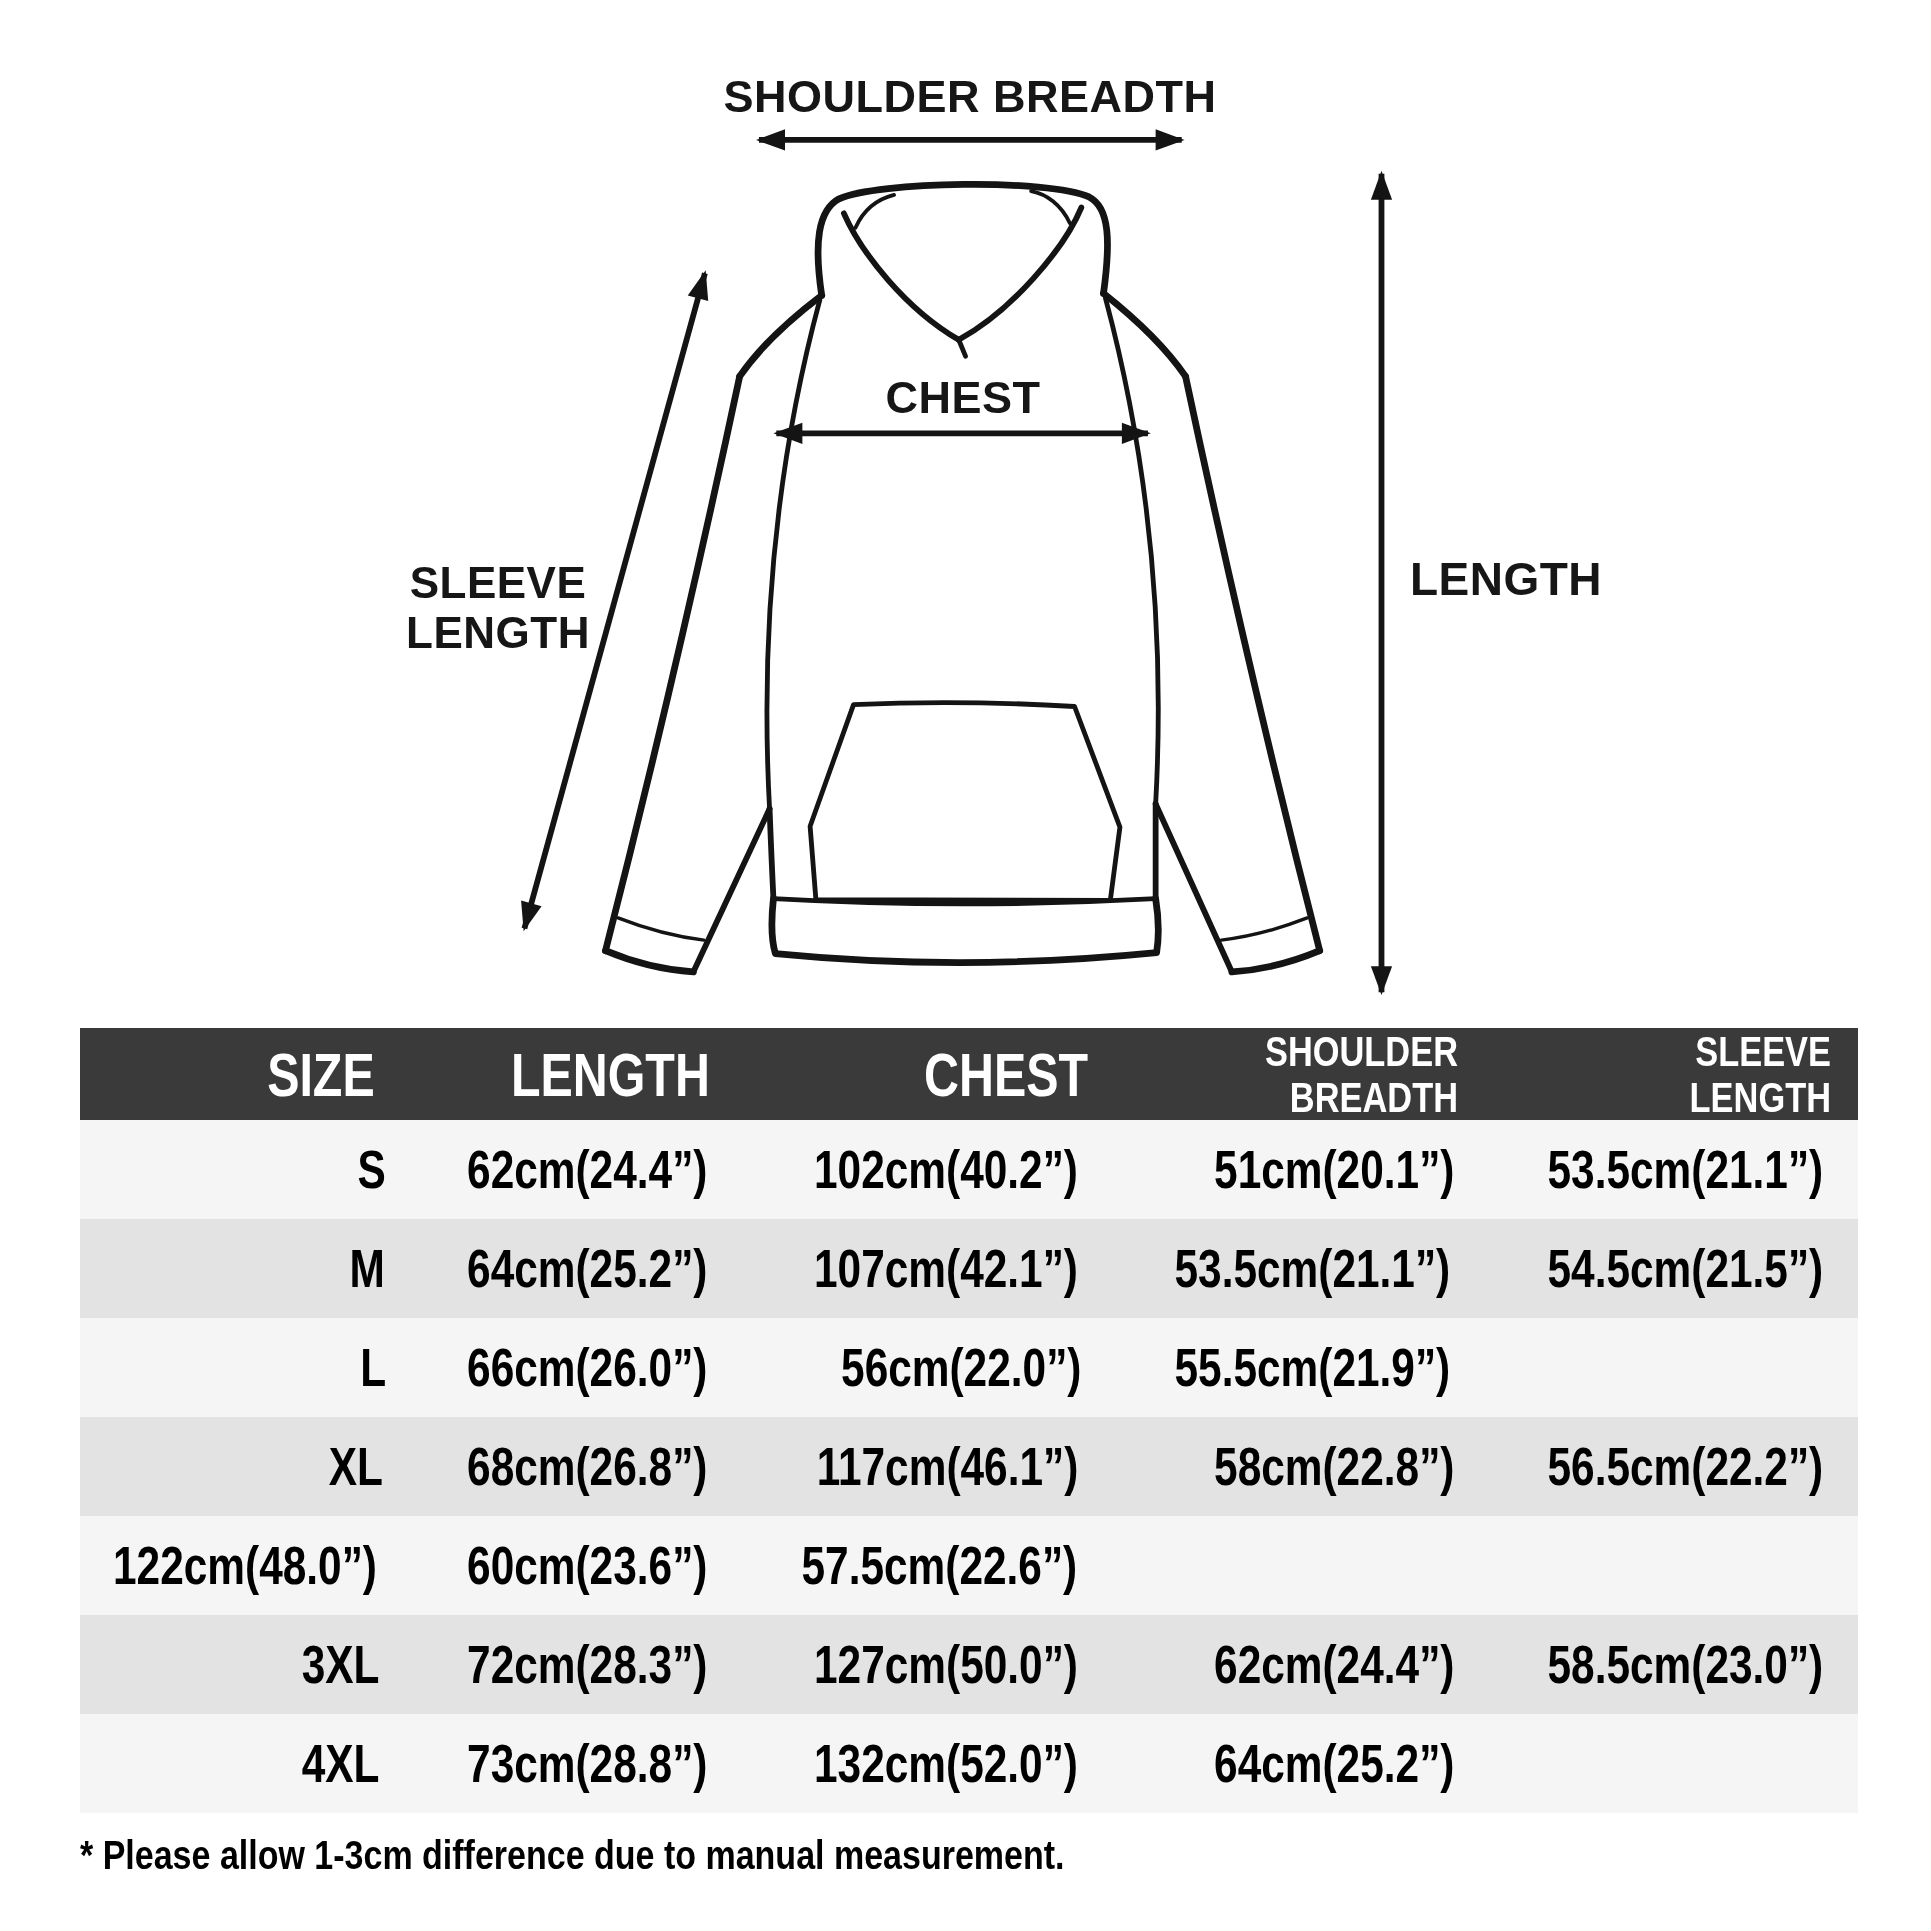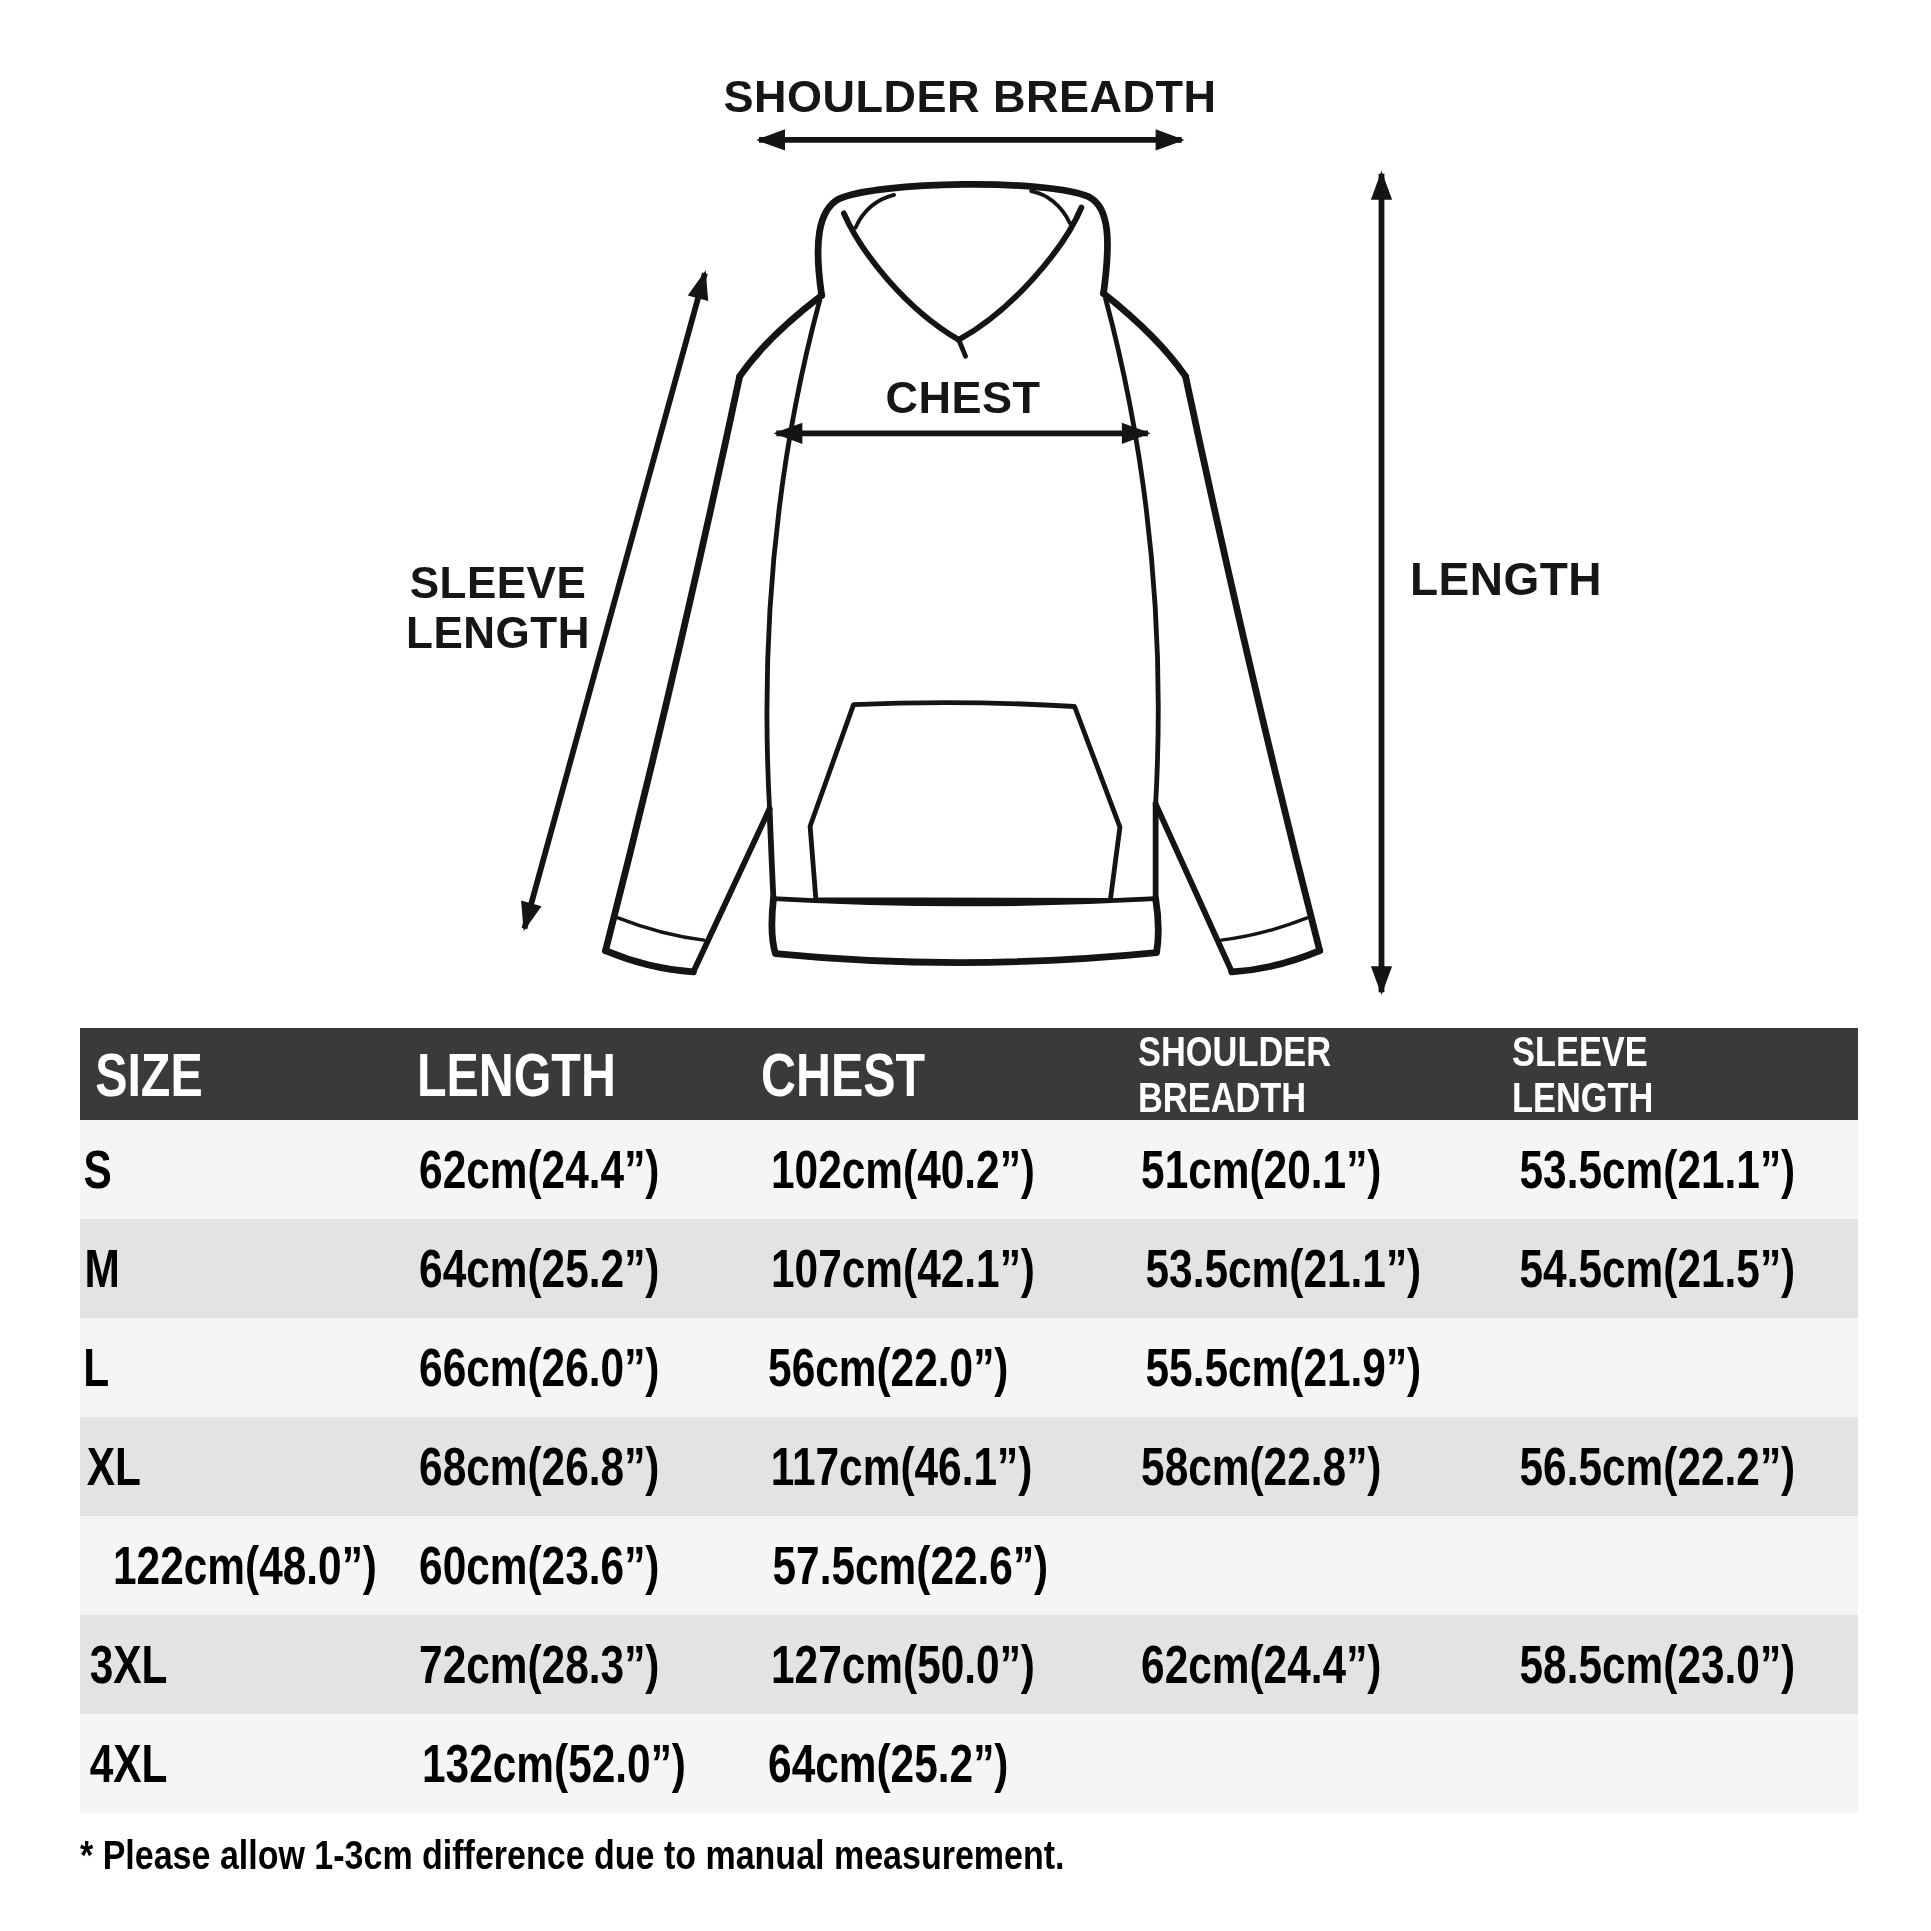--- a/index.html
+++ b/index.html
@@ -17,21 +17,21 @@
   }
   .dlabel.wrap{white-space:normal;line-height:1.13;}
   
   .size-table{position:absolute;left:80px;top:1028px;width:1778px;}
   .t-grid{display:grid;grid-template-columns:17.4% 19.6% 21% 21% 21%;align-items:center;}
   .t-header{height:92px;background:#3a3a3a;}
   .t-header .cell{color:#ffffff;}
   .t-row{height:99px;}
   .t-row.light{background:#f5f5f5;}
   .t-row.dark{background:#e3e3e3;}
-  .cell{text-align:left;font-weight:bold;color:#000;}
+  .cell{text-align:right;font-weight:bold;color:#000;}
   .cond{display:inline-block;transform:scaleX(0.78);transform-origin:center;white-space:nowrap;}
   .hdr-big{font-size:62px;}
   .hdr-small{font-size:43px;line-height:1.08;}
   .hdr-small .cond{white-space:normal;width:270px;transform:scaleX(0.8);}
   .t-row .cell{font-size:53px;}
   .t-row .cond{transform:scaleX(0.8);}
   
   .footnote{
     position:absolute;left:80px;top:1833px;width:1738px;
     font-size:40px;font-weight:bold;color:#000;
@@ -150,20 +150,21 @@
   <div class="t-grid t-row dark">
     <div class="cell"><span class="cond">3XL</span></div>
     <div class="cell"><span class="cond">72cm(28.3”)</span></div>
     <div class="cell"><span class="cond">127cm(50.0”)</span></div>
     <div class="cell"><span class="cond">62cm(24.4”)</span></div>
     <div class="cell"><span class="cond">58.5cm(23.0”)</span></div>
   </div>
 
   <div class="t-grid t-row light">
     <div class="cell"><span class="cond">4XL</span></div>
+    <div class="cell"><span class="cond">73cm(28.8”)</span></div>
     <div class="cell"><span class="cond">132cm(52.0”)</span></div>
     <div class="cell"><span class="cond">64cm(25.2”)</span></div>
   </div>
 
 </div>
 
 <div class="footnote">
   <span class="cond">* Please allow 1-3cm difference due to manual measurement.</span>
 </div>
 

